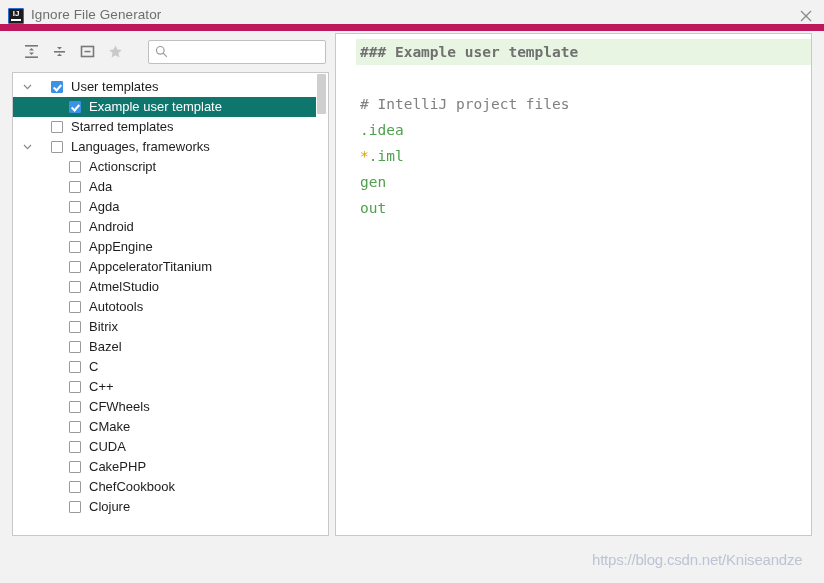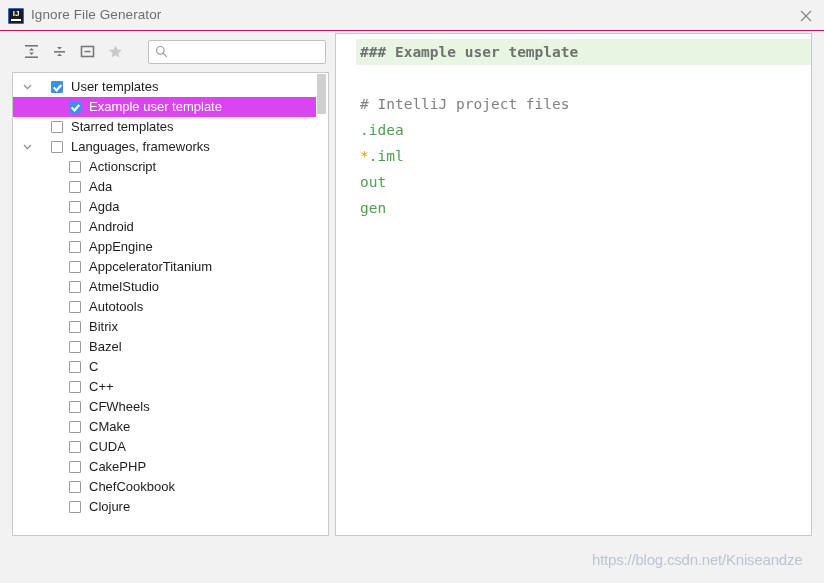--- a/index.html
+++ b/index.html
@@ -17,21 +17,21 @@
     position: relative;
   }
 
   
   #titlebar {
     position: absolute;
     left: 0; top: 0;
     width: 824px;
     height: 31px;
     background: #f2f2f2;
-    border-bottom: 1px solid #be185d;
+    border-bottom: 7px solid #be185d;
     box-sizing: border-box;
   }
   #app-icon {
     position: absolute;
     left: 8px; top: 8px;
     width: 16px; height: 16px;
     background: #1b1b20;
     border: 1px solid #2b6ccc;
     box-sizing: border-box;
     border-radius: 1px;
@@ -129,21 +129,21 @@
   .tree-row {
     position: relative;
     height: 20px;
     line-height: 20px;
     white-space: nowrap;
     cursor: default;
     font-size: 13px;
     color: #1d1d1d;
   }
   .tree-row.selected {
-    background: #d946ef;
+    background: #0f766e;
     color: #ffffff;
     width: 314px;
   }
   .twisty {
     position: absolute;
     left: 10px; top: 0;
     width: 12px; height: 20px;
   }
   .twisty svg { display:block; margin-top: 7px; }
   .cbox {
@@ -410,22 +410,22 @@
   </div>
 </div>
 
 <div id="editor-panel">
   <div id="editor-content">
       <div class="code-line c-header"><span class="seg ">### Example user template</span></div>
       <div class="code-line">&nbsp;</div>
       <div class="code-line"><span class="seg c-comment"># IntelliJ project files</span></div>
       <div class="code-line"><span class="seg c-green">.idea</span></div>
       <div class="code-line"><span class="seg c-orange">*</span><span class="seg c-green">.iml</span></div>
+      <div class="code-line"><span class="seg c-green">gen</span></div>
       <div class="code-line"><span class="seg c-green">out</span></div>
-      <div class="code-line"><span class="seg c-green">gen</span></div>
     </div>
 </div>
 
 <div id="footer">
   
   
   
 </div>
 
 <div id="watermark">https://blog.csdn.net/Kniseandze</div>

